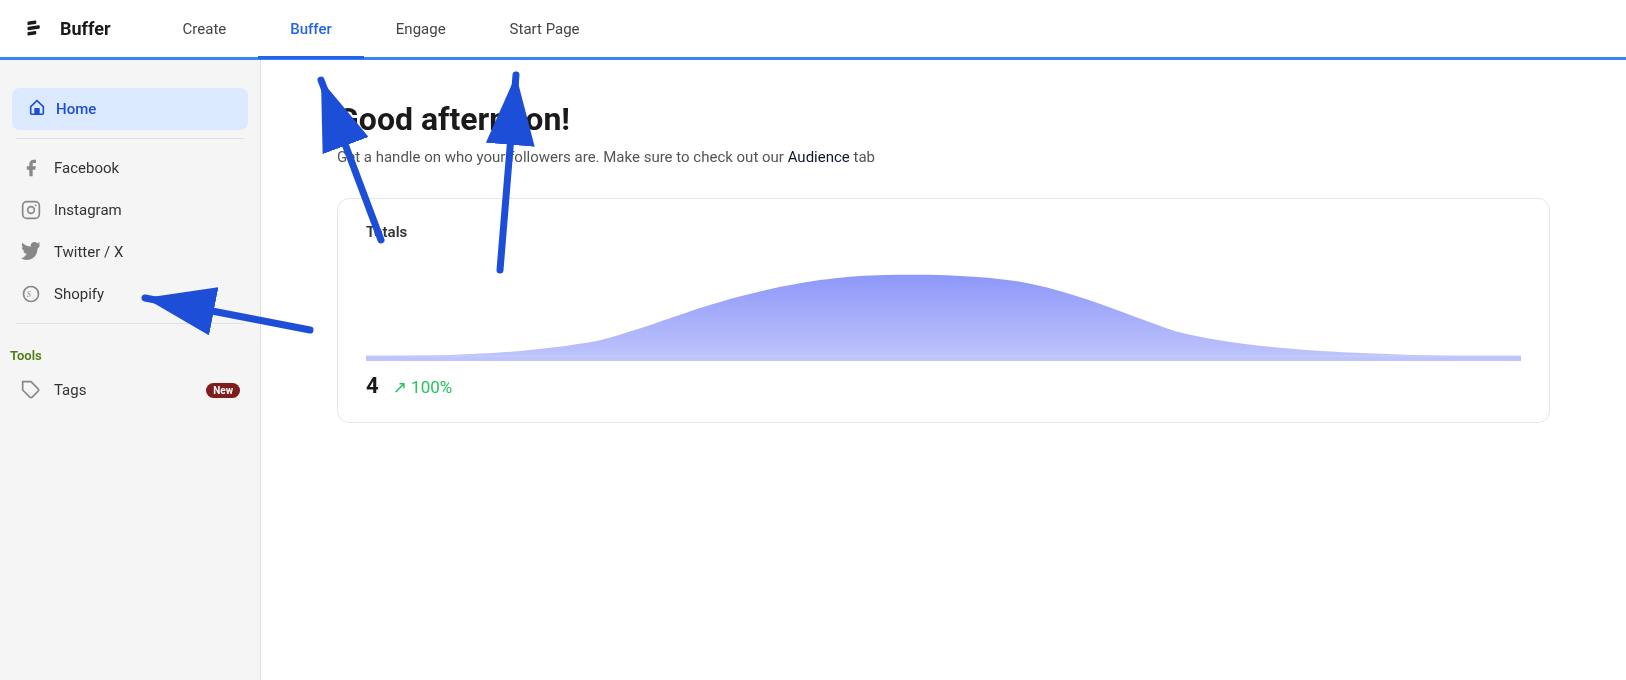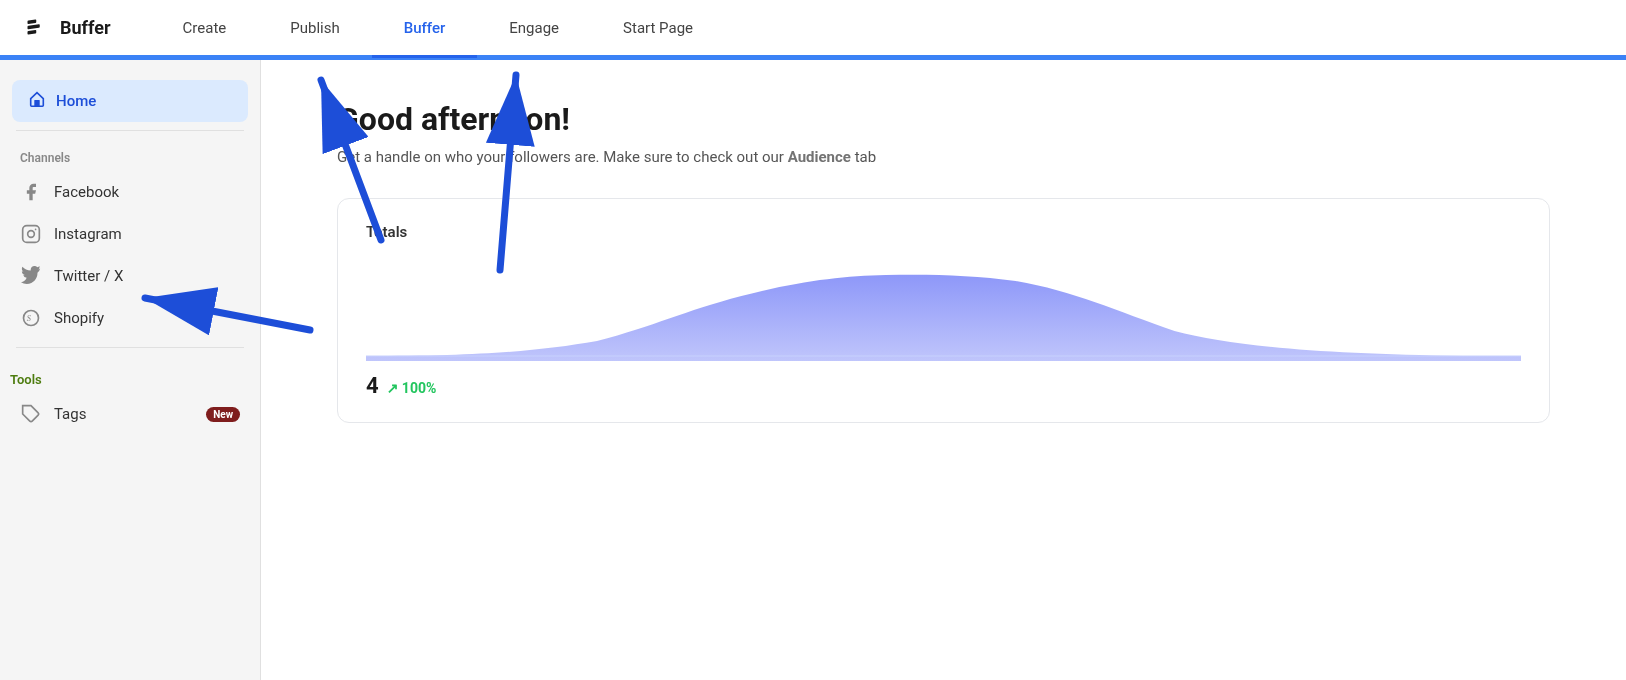--- a/index.html
+++ b/index.html
@@ -3,21 +3,21 @@
   <meta charset="utf-8">
   <style>
     * { box-sizing: border-box; margin: 0; padding: 0; }
     body { font-family: -apple-system, BlinkMacSystemFont, 'Segoe UI', Roboto, sans-serif; background: #f5f5f5; height: 680px; overflow: hidden; }
 
     
     .top-nav {
       display: flex;
       align-items: center;
       background: #fff;
-      border-bottom: 5px solid #3b82f6;
+      border-bottom: 3px solid #3b82f6;
       height: 60px;
       padding: 0 24px;
       position: relative;
       z-index: 10;
     }
     .logo {
       display: flex;
       align-items: center;
       gap: 8px;
       margin-right: 40px;
@@ -68,21 +68,21 @@
 
     
     .sidebar {
       width: 260px;
       background: #f5f5f5;
       padding: 16px 0;
       flex-shrink: 0;
       overflow-y: auto;
     }
     .sidebar-home {
-      margin: 4px 12px 8px 12px;
+      margin: 12px 12px 8px 12px;
       padding: 10px 16px;
       border-radius: 8px;
       background: #dbeafe;
       display: flex;
       align-items: center;
       gap: 10px;
       cursor: pointer;
       font-size: 15px;
       font-weight: 500;
       color: #1d4ed8;
@@ -147,23 +147,22 @@
       font-weight: 700;
       color: #1a1a1a;
       margin-bottom: 10px;
     }
     .subtitle {
       font-size: 15px;
       color: #555;
       margin-bottom: 32px;
     }
     .subtitle a {
-      color: #737373;
+      color: #0f172a;
       text-decoration: none;
-      font-weight: bold;
     }
     .totals-card {
       border: 1px solid #e5e7eb;
       border-radius: 12px;
       padding: 24px 28px;
       background: #fff;
     }
     .totals-label {
       font-size: 15px;
       font-weight: 600;
@@ -196,23 +195,24 @@
       font-size: 22px;
       font-weight: 700;
       color: #1a1a1a;
     }
     .metric-change-down {
       font-size: 13px;
       color: #ef4444;
       font-weight: 500;
     }
     .metric-change-up {
-      font-size: 14px;
+      font-size: 17px;
       color: #22c55e;
-      font-weight: 700;
+      font-weight: 400;
+      margin-left: 6px;
     }
 
     
     .chart-svg {
       width: 100%;
       height: 100px;
     }
   </style>
 </head>
 <body>
@@ -222,42 +222,40 @@
     <svg class="logo-icon" viewBox="0 0 32 32" fill="none" xmlns="http://www.w3.org/2000/svg">
       <rect x="4" y="8" width="10" height="4" rx="1" fill="#1a1a1a" transform="skewY(-8)"></rect>
       <rect x="4" y="14" width="14" height="4" rx="1" fill="#1a1a1a" transform="skewY(-8)"></rect>
       <rect x="4" y="20" width="10" height="4" rx="1" fill="#1a1a1a" transform="skewY(-8)"></rect>
     </svg>
     <span>Buffer</span>
   </div>
 
   <div class="nav-items">
     <a class="nav-item">Create</a>
-    <a class="nav-item">Publish</a>
     <a class="nav-item active">Buffer</a>
     <a class="nav-item">Engage</a>
     <a class="nav-item">Start Page</a>
   </div>
 </nav>
 
 <div class="layout">
 
   <aside class="sidebar">
     <div class="sidebar-home">
       <span>
         <svg width="18" height="18" viewBox="0 0 20 20" fill="none" xmlns="http://www.w3.org/2000/svg">
           <path d="M3 9.5L10 3l7 6.5V17a1 1 0 01-1 1H4a1 1 0 01-1-1V9.5z" stroke="#1d4ed8" stroke-width="1.8" fill="#dbeafe"></path>
           <rect x="7" y="11" width="6" height="7" rx="0.5" fill="#1d4ed8"></rect>
         </svg>
       </span>
       <span>Home</span>
     </div>
 
     <div class="sidebar-divider"></div>
-    <div class="sidebar-section-label">Channels</div>
 
     <div class="sidebar-item">
       <span class="sidebar-item-icon">
         <svg width="20" height="20" viewBox="0 0 24 24" fill="#888">
           <path d="M18 2h-3a5 5 0 00-5 5v3H7v4h3v8h4v-8h3l1-4h-4V7a1 1 0 011-1h3z"></path>
         </svg>
       </span>
       <span>Facebook</span>
     </div>
 

